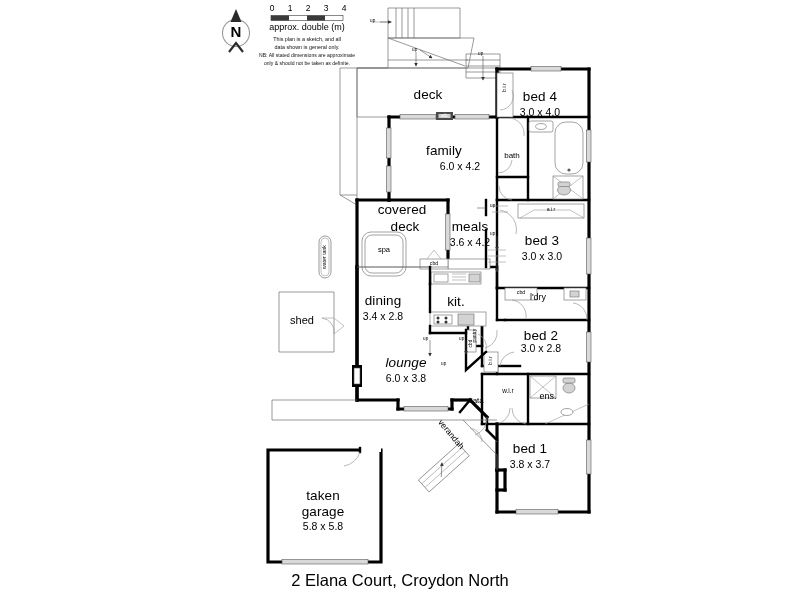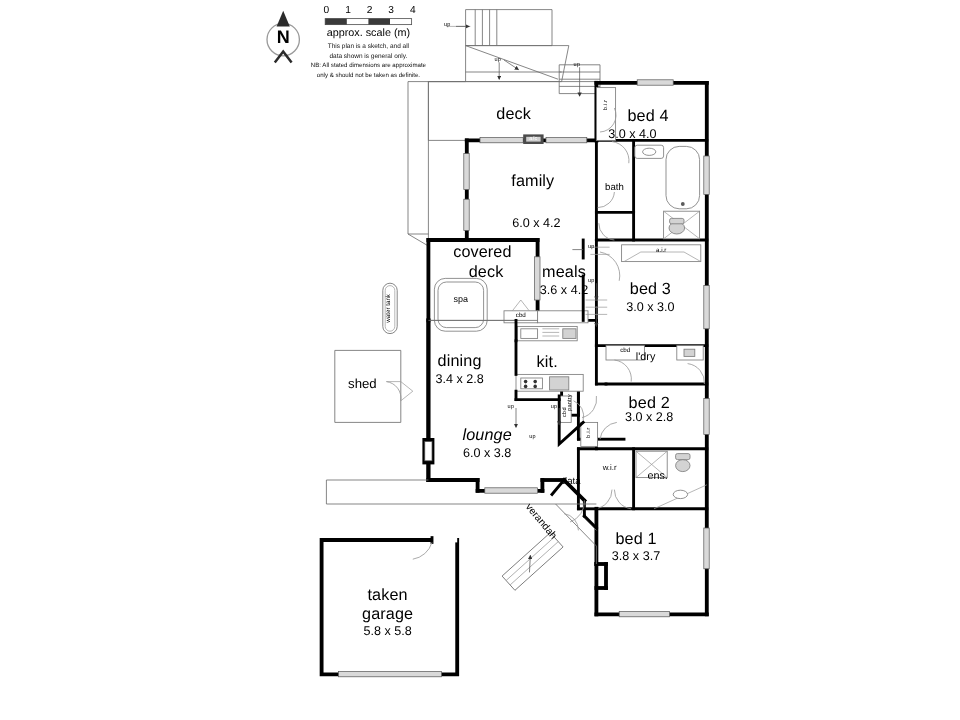--- a/index.html
+++ b/index.html
@@ -351,36 +351,36 @@
     </g>
 
   </svg>
 
   <div class="scale-nums ctr" style="left:272px;top:3px;">0</div>
   <div class="scale-nums ctr" style="left:290px;top:3px;">1</div>
   <div class="scale-nums ctr" style="left:308px;top:3px;">2</div>
   <div class="scale-nums ctr" style="left:326px;top:3px;">3</div>
   <div class="scale-nums ctr" style="left:344px;top:3px;">4</div>
 
-  <div class="scale-cap ctr" style="left:307px;top:22px;">approx. scale (m)</div>
+  <div class="scale-cap ctr" style="left:307px;top:22px;">approx. double (m)</div>
 
   <div class="disc" style="left:307px;top:35px;transform:translateX(-50%);width:170px;">This plan is a sketch, and all</div>
   <div class="disc" style="left:307px;top:43px;transform:translateX(-50%);width:170px;">data shown is general only.</div>
   <div class="disc2" style="left:307px;top:52px;transform:translateX(-50%);width:200px;">NB: All stated dimensions are approximate</div>
   <div class="disc2" style="left:307px;top:60px;transform:translateX(-50%);width:200px;">only &amp; should not be taken as definite.</div>
 
   <div class="lbl ctr" style="left:236px;top:24px;font-size:15px;font-weight:700;">N</div>
 
   <div class="lbl room-name ctr" style="left:428px;top:88px;">deck</div>
 
   <div class="lbl room-name ctr" style="left:444px;top:144px;">family</div>
-  <div class="lbl room-dim ctr" style="left:447px;top:161px;margin-top:20px;">6.0 x 4.2</div>
+  <div class="lbl room-dim ctr" style="left:460px;top:161px;">6.0 x 4.2</div>
 
   <div class="lbl room-name ctr" style="left:540px;top:90px;">bed 4</div>
-  <div class="lbl room-dim ctr" style="left:527px;top:107px;">3.0 x 4.0</div>
+  <div class="lbl room-dim ctr" style="left:540px;top:107px;">3.0 x 4.0</div>
 
   <div class="lbl ctr" style="left:512px;top:152px;font-size:8px;">bath</div>
 
   <div class="lbl room-name ctr" style="left:402px;top:203px;">covered</div>
   <div class="lbl room-name ctr" style="left:405px;top:220px;">deck</div>
   <div class="lbl ctr" style="left:384px;top:246px;font-size:7.5px;">spa</div>
 
   <div class="lbl room-name ctr" style="left:470px;top:220px;">meals</div>
   <div class="lbl room-dim ctr" style="left:470px;top:237px;">3.6 x 4.2</div>
 
@@ -430,14 +430,15 @@
 
   <div class="lbl tiny" style="left:370px;top:19px;">up</div>
   <div class="lbl tiny" style="left:412px;top:48px;">up</div>
   <div class="lbl tiny" style="left:478px;top:52px;">up</div>
   <div class="lbl tiny" style="left:490px;top:232px;">up</div>
   <div class="lbl tiny" style="left:490px;top:204px;">up</div>
   <div class="lbl tiny" style="left:459px;top:337px;">up</div>
   <div class="lbl tiny" style="left:423px;top:337px;">up</div>
   <div class="lbl tiny" style="left:441px;top:362px;">up</div>
 
+  <div class="title">2 Elana Court, Croydon North</div>
 
 </div>
 
 </body></html>

